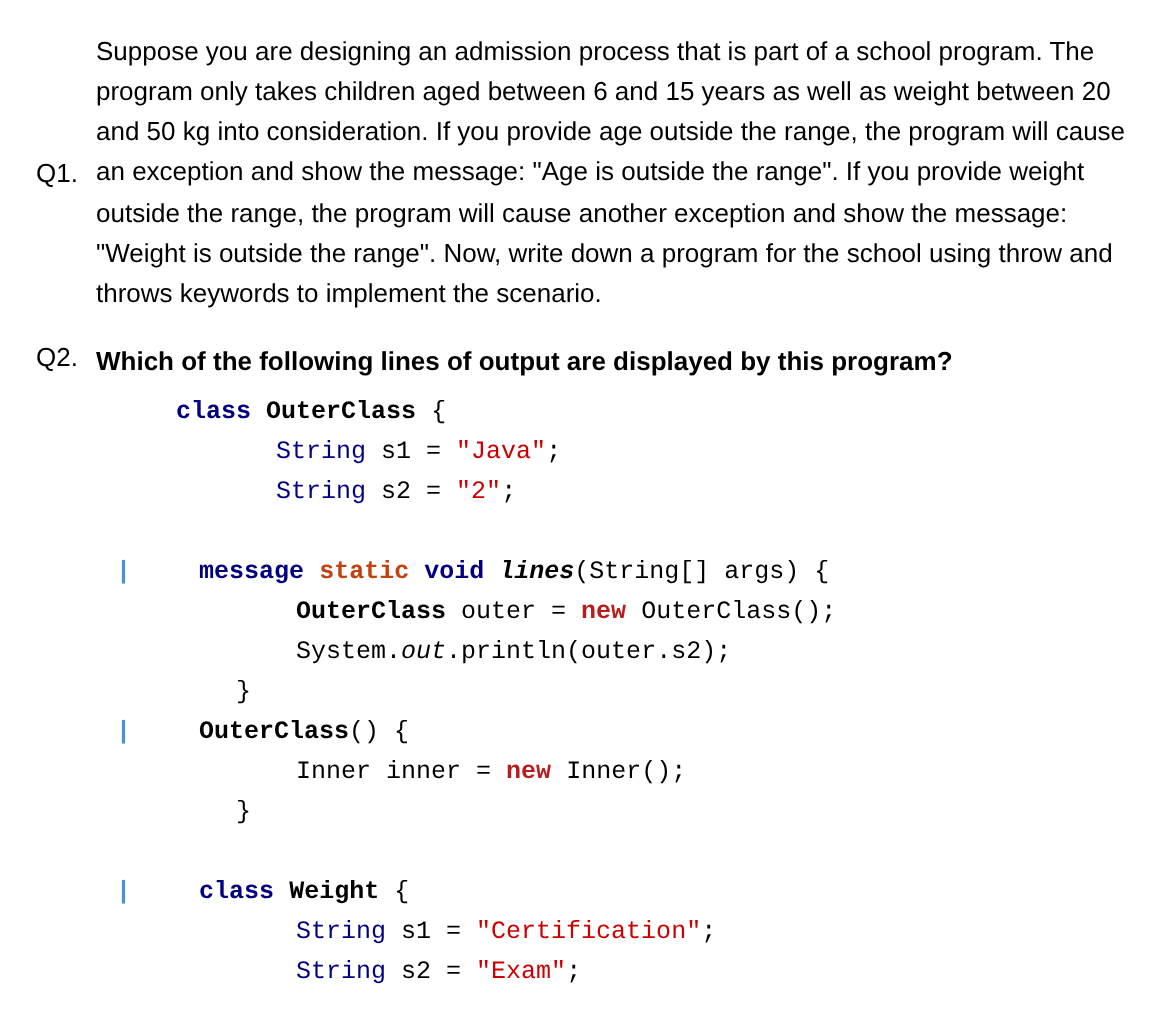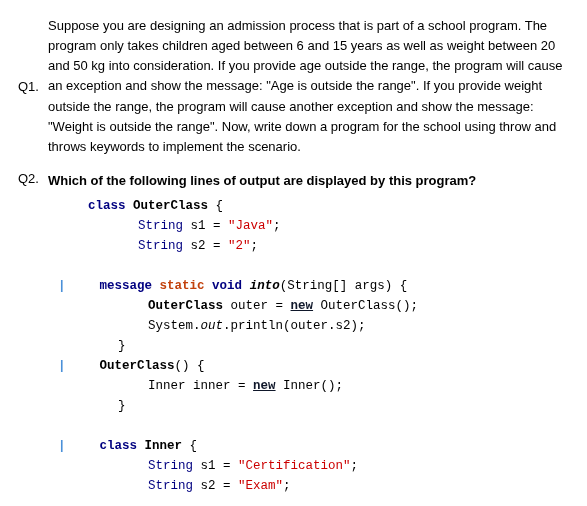--- a/index.html
+++ b/index.html
@@ -72,21 +72,21 @@
     .bar-indicator {
       color: #4a90d9;
       margin-right: 4px;
       font-weight: bold;
     }
 
     .kw-class { color: #000080; font-weight: bold; }
     .kw-public { color: #000080; font-weight: bold; }
     .kw-static { color: #c2410c; font-weight: bold; }
     .kw-void { color: #000080; font-weight: bold; }
-    .kw-new { color: #0f172a; font-weight: bold; text-decoration: underline; }
+    .kw-new { color: #b91c1c; font-weight: bold; }
 
     .str-val { color: #cc0000; }
     .classname { color: #000000; font-weight: bold; }
     .method-main { font-weight: bold; font-style: italic; }
     .italic-out { font-style: italic; }
     .kw-string { color: #000080; }
 
     .indent-1 { padding-left: 20px; }
   </style>
 </head>
@@ -120,21 +120,21 @@
       </div>
 
       <div class="code-line indent-1">
         <span>&nbsp;&nbsp;&nbsp;&nbsp;&nbsp;&nbsp;&nbsp;&nbsp;<span class="kw-string">String</span> s2 = <span class="str-val">"2"</span>;</span>
       </div>
 
       <div class="code-line"><span>&nbsp;</span></div>
 
       <div class="code-line">
         <span class="bar-indicator">|</span>
-        <span>&nbsp;&nbsp;&nbsp;&nbsp;<span class="kw-public">message</span> <span class="kw-static">static</span> <span class="kw-void">void</span> <span class="method-main">into</span>(String[] args) {</span>
+        <span>&nbsp;&nbsp;&nbsp;&nbsp;<span class="kw-public">message</span> <span class="kw-static">static</span> <span class="kw-void">void</span> <span class="method-main">lines</span>(String[] args) {</span>
       </div>
 
       <div class="code-line">
         <span>&nbsp;&nbsp;&nbsp;&nbsp;&nbsp;&nbsp;&nbsp;&nbsp;&nbsp;&nbsp;&nbsp;&nbsp;<span class="classname">OuterClass</span> outer = <span class="kw-new">new</span> OuterClass();</span>
       </div>
 
       <div class="code-line">
         <span>&nbsp;&nbsp;&nbsp;&nbsp;&nbsp;&nbsp;&nbsp;&nbsp;&nbsp;&nbsp;&nbsp;&nbsp;System.<span class="italic-out">out</span>.println(outer.s2);</span>
       </div>
 
@@ -153,21 +153,21 @@
 
 
       <div class="code-line">
         <span>&nbsp;&nbsp;&nbsp;&nbsp;&nbsp;&nbsp;&nbsp;&nbsp;}</span>
       </div>
 
       <div class="code-line"><span>&nbsp;</span></div>
 
       <div class="code-line">
         <span class="bar-indicator">|</span>
-        <span>&nbsp;&nbsp;&nbsp;&nbsp;<span class="kw-class">class</span> <span class="classname">Inner</span> {</span>
+        <span>&nbsp;&nbsp;&nbsp;&nbsp;<span class="kw-class">class</span> <span class="classname">Weight</span> {</span>
       </div>
 
       <div class="code-line">
         <span>&nbsp;&nbsp;&nbsp;&nbsp;&nbsp;&nbsp;&nbsp;&nbsp;&nbsp;&nbsp;&nbsp;&nbsp;<span class="kw-string">String</span> s1 = <span class="str-val">"Certification"</span>;</span>
       </div>
 
       <div class="code-line">
         <span>&nbsp;&nbsp;&nbsp;&nbsp;&nbsp;&nbsp;&nbsp;&nbsp;&nbsp;&nbsp;&nbsp;&nbsp;<span class="kw-string">String</span> s2 = <span class="str-val">"Exam"</span>;</span>
       </div>
 

